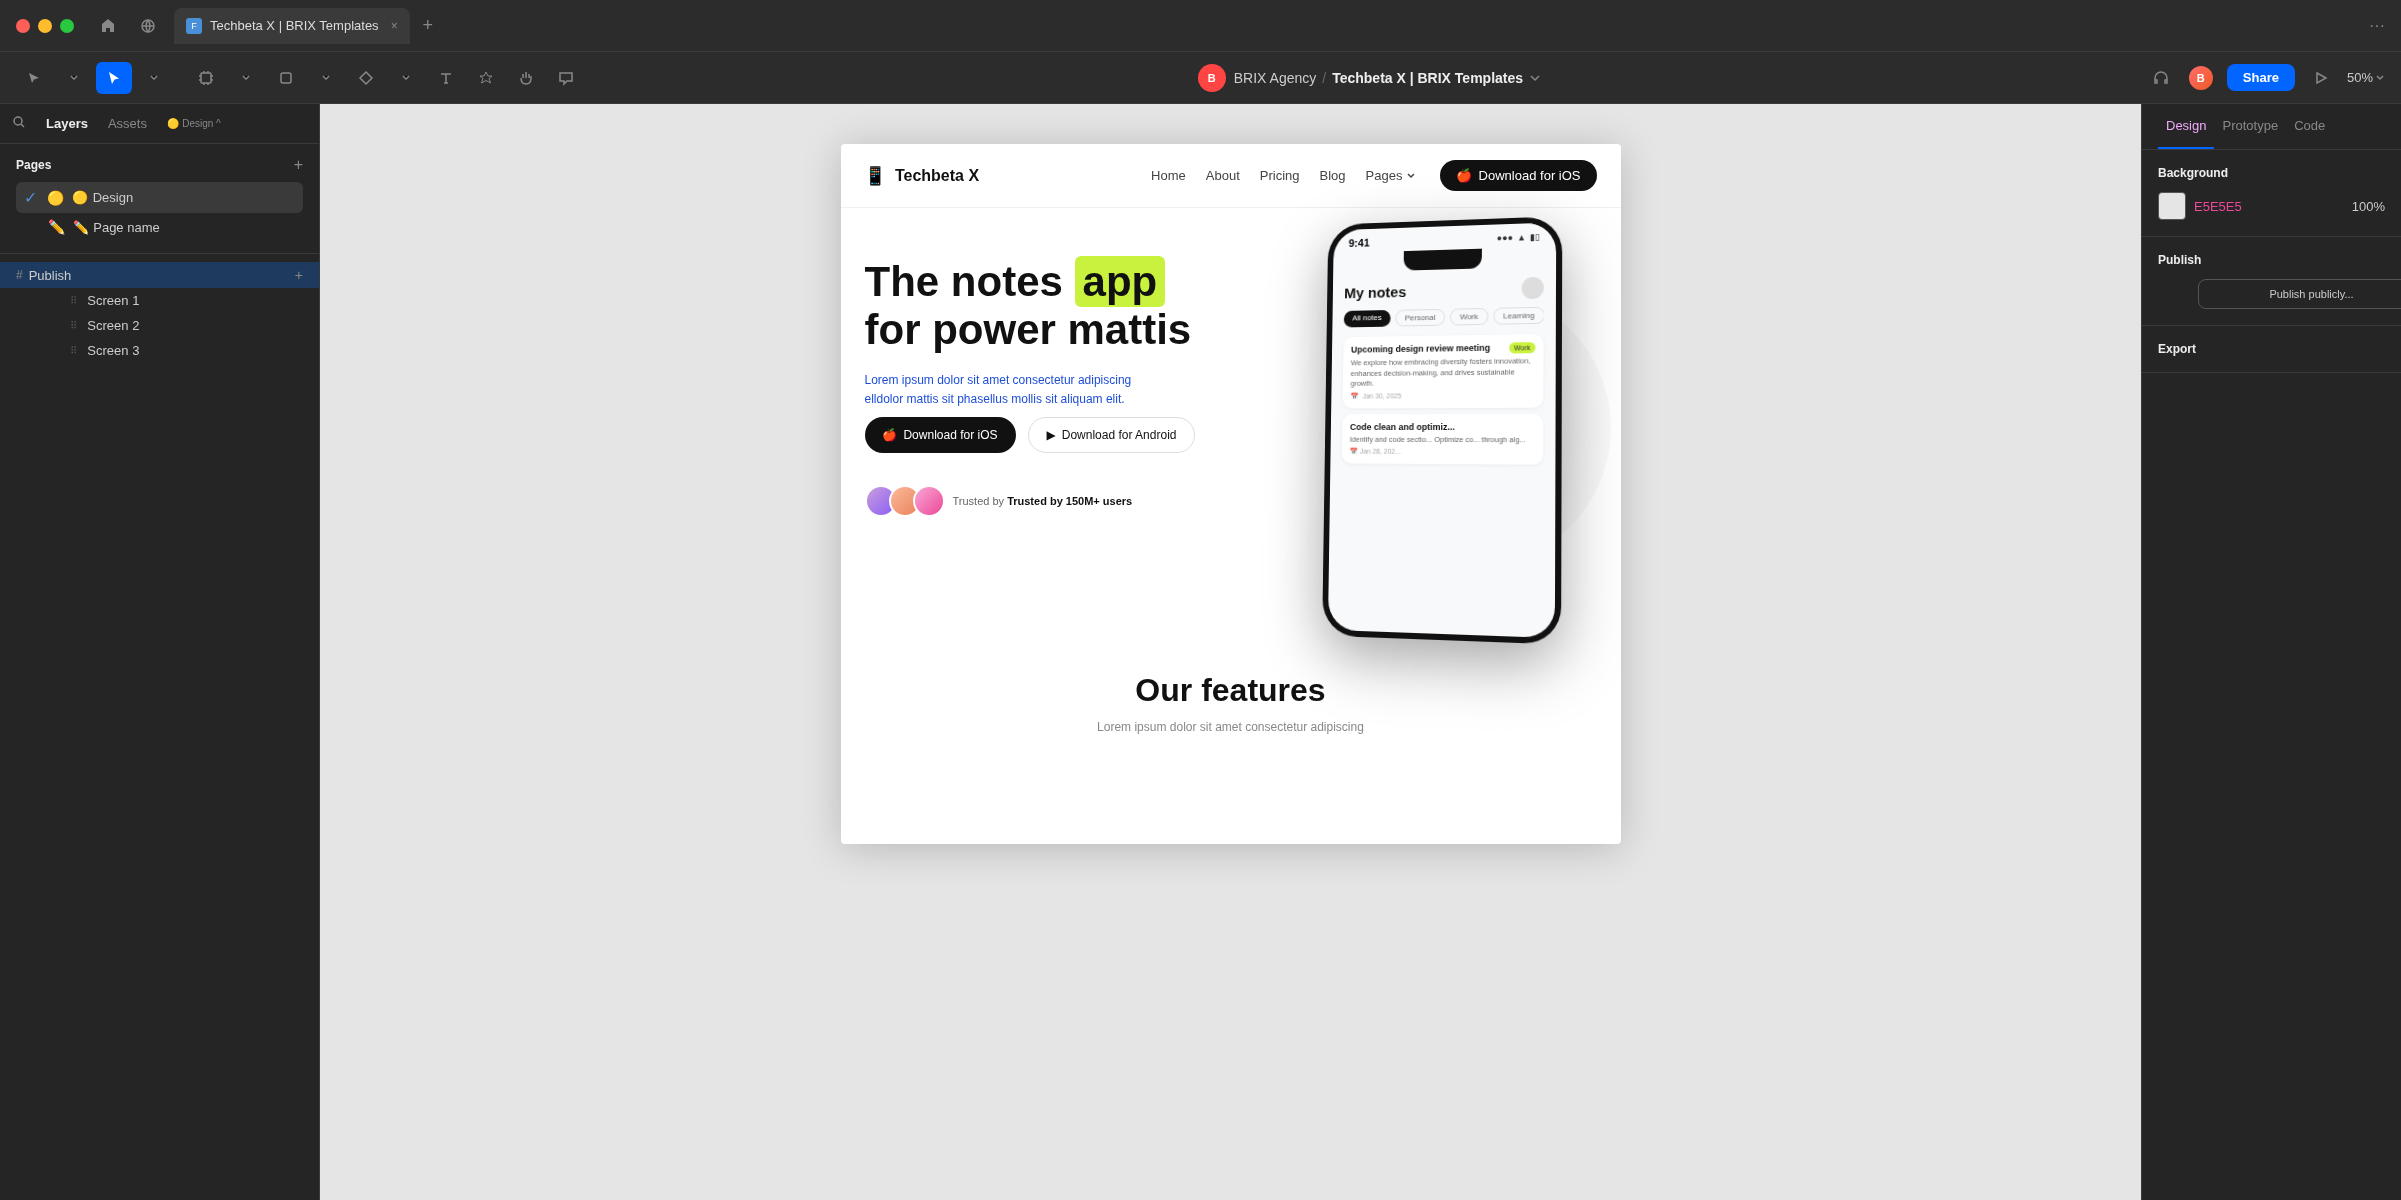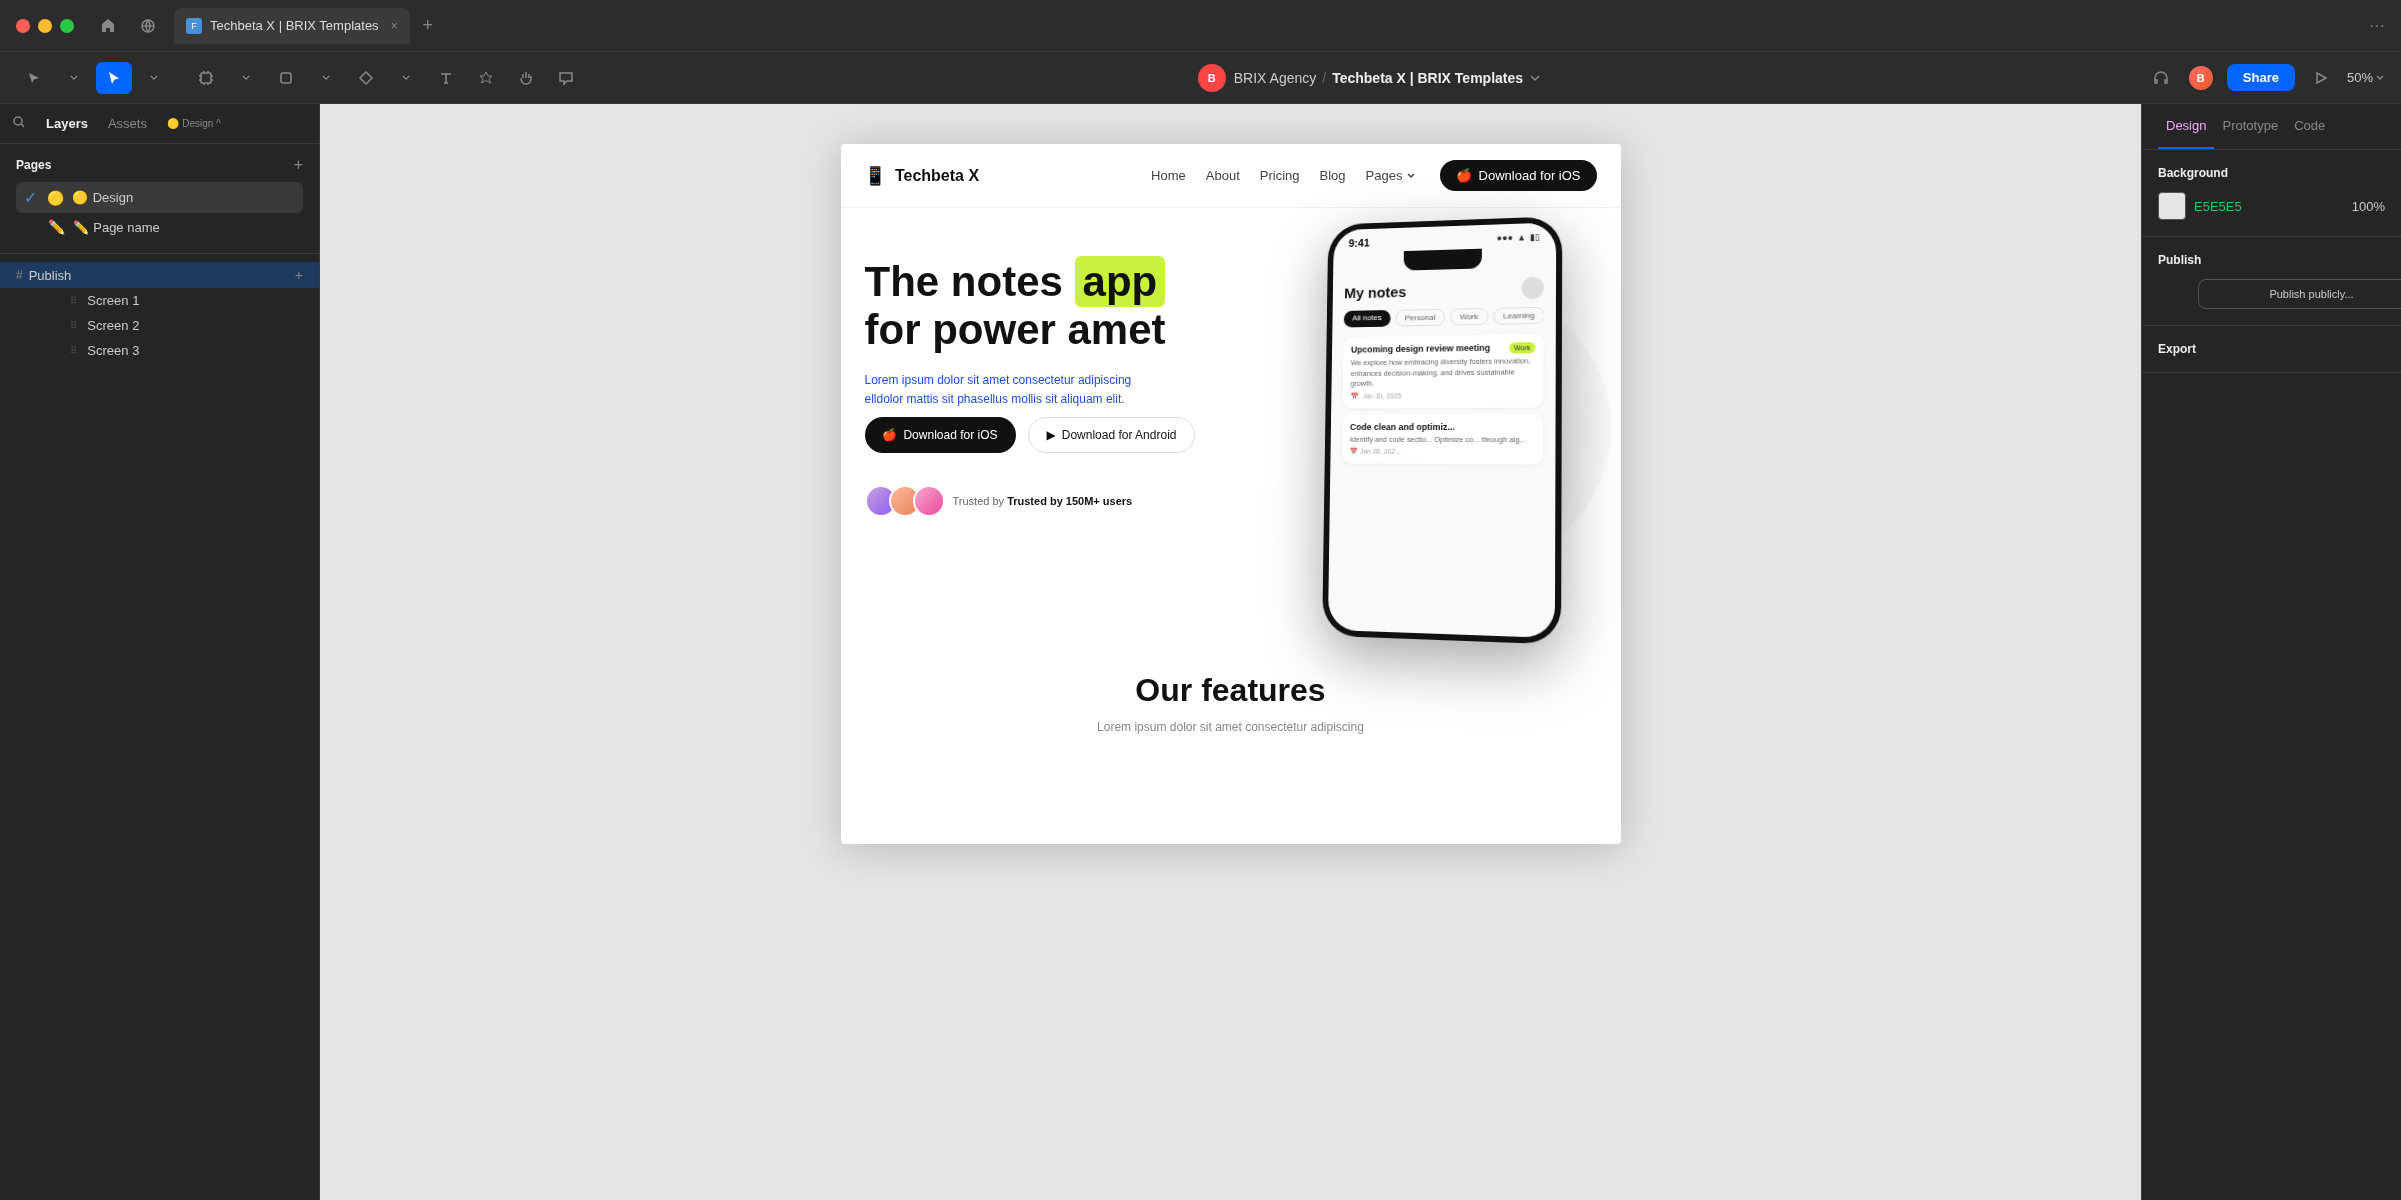--- a/index.html
+++ b/index.html
@@ -184,21 +184,21 @@
     }
     .right-panel-tabs { display: flex; padding: 0 16px; border-bottom: 1px solid #3a3a3a; }
     .right-panel-tab { font-size: 13px; padding: 14px 8px; color: #888; cursor: pointer; border-bottom: 2px solid transparent; }
     .right-panel-tab.active { color: #f0abfc; border-bottom-color: #0066ff; }
 
     .right-section { padding: 16px; border-bottom: 1px solid #3a3a3a; }
     .right-section-title { font-size: 12px; font-weight: 600; color: #eee; margin-bottom: 12px; }
 
     .bg-row { display: flex; align-items: center; gap: 8px; }
     .bg-swatch { width: 28px; height: 28px; border-radius: 4px; border: 1px solid #555; }
-    .bg-hex { font-size: 13px; color: #22c55e; }
+    .bg-hex { font-size: 13px; color: #ec4899; }
     .bg-opacity { font-size: 13px; color: #ccc; margin-left: auto; }
 
     .publish-btn {
       width: 100%; background: transparent; border: 1px solid #555; color: #ccc;
       border-radius: 8px; padding: 8px; font-size: 11px; cursor: pointer;
       text-align: center;
       margin-left: 40px;
     }
 
     .export-title { font-size: 12px; font-weight: 600; color: #eee; }
@@ -429,21 +429,21 @@
         <div class="app-cta">
           <span>🍎</span>
           <span>Download for iOS</span>
         </div>
       </div>
 
       <div class="hero-section">
         <div class="hero-left">
           <div class="hero-title">
             <span>The notes </span><span class="hero-highlight">app</span><br>
-            <span>for power amet</span>
+            <span>for power mattis</span>
           </div>
           <div class="hero-desc">Lorem ipsum dolor sit amet consectetur adipiscing elldolor mattis sit phasellus mollis sit aliquam elit.</div>
           <div class="hero-buttons">
             <div class="hero-btn-ios">
               <span>🍎</span>
               <span>Download for iOS</span>
             </div>
             <div class="hero-btn-android">
               <span>▶</span>
               <span>Download for Android</span>

